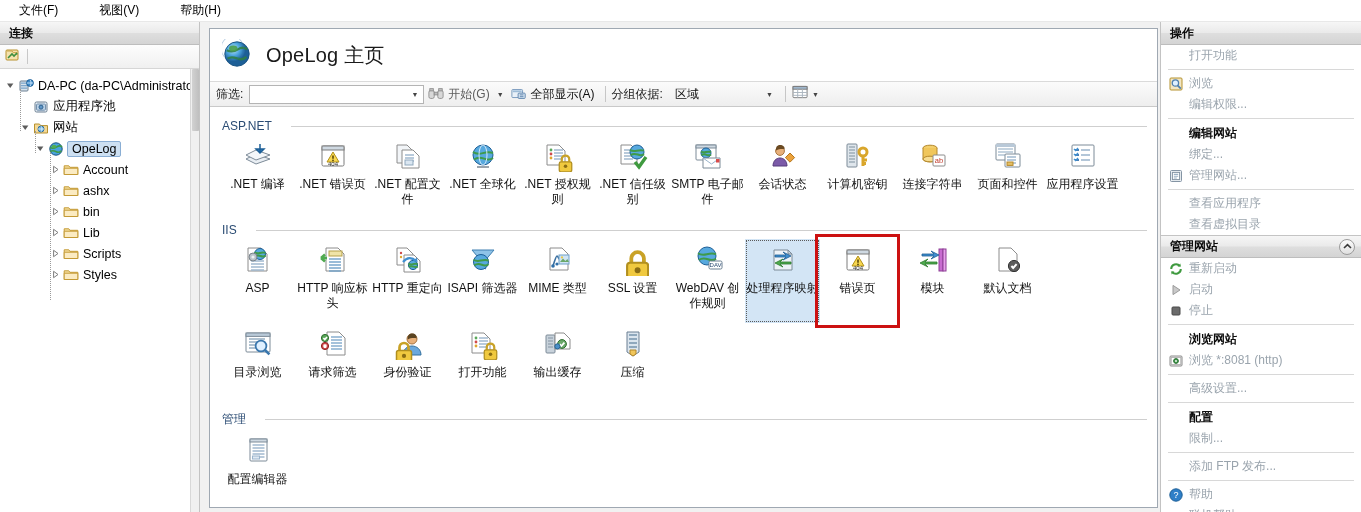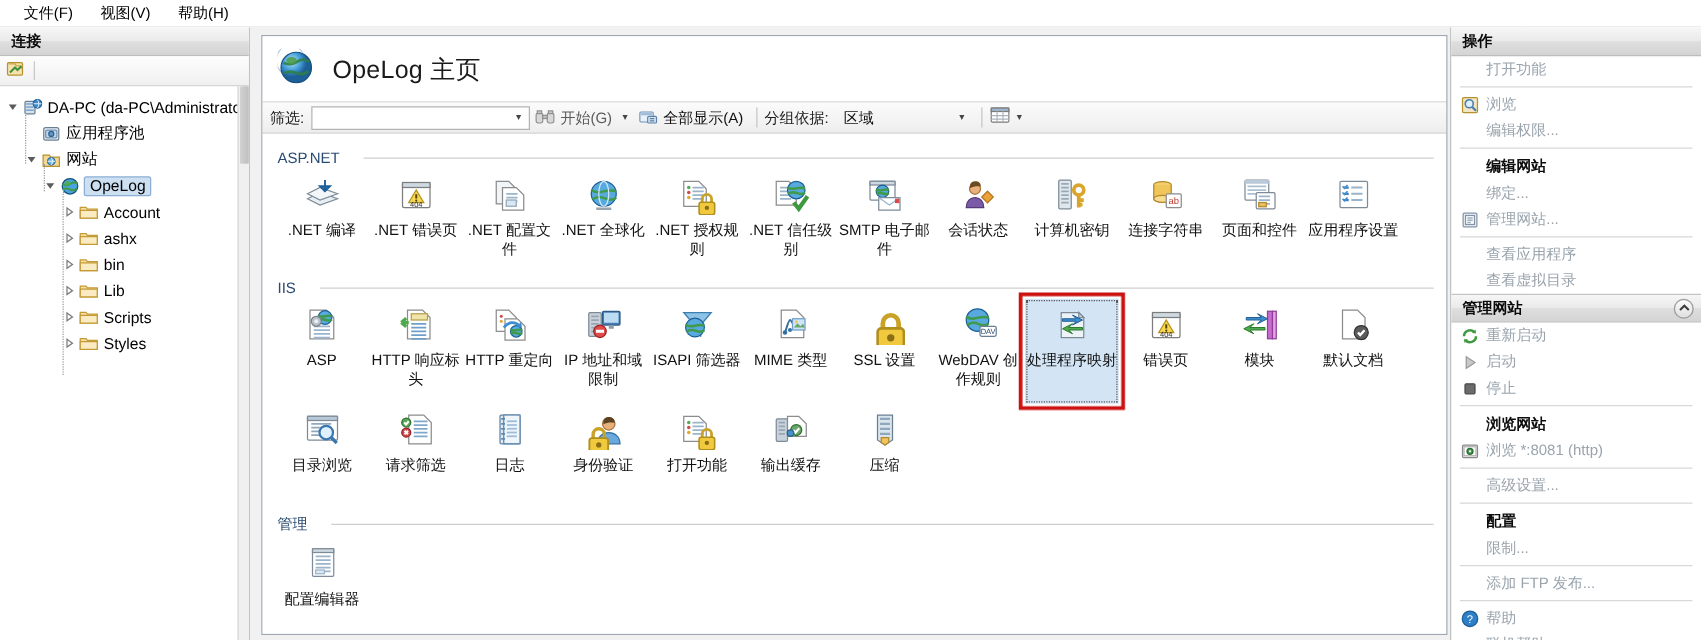--- a/index.html
+++ b/index.html
@@ -14,20 +14,21 @@
   }
 
   
   #menubar {
     height: 22px;
     display: flex;
     align-items: center;
     padding-left: 8px;
     background: #ffffff;
     border-bottom: 1px solid #e8e8e8;
+    gap: 19px;
   }
   .menu-item {
     padding: 2px 11px;
     font-size: 12px;
     color: #000;
     cursor: default;
     white-space: nowrap;
   }
 
   
@@ -808,38 +809,20 @@
                   </g>
                   <path d="M11 18c4-5 9-5 13-1" fill="none" stroke="#3f8fd0" stroke-width="2.2"></path>
                   <path d="M25 13.6l.6 4.6-4.4-1.4z" fill="#3f8fd0"></path>
                 </svg>
               </div>
               <div class="flabel">HTTP 重定向</div>
             </div>
             <div class="feature">
               <div class="fic">
                 <svg width="32" height="32" viewBox="0 0 32 32">
-                  <rect x="4" y="6" width="10" height="19" rx="1" fill="#c8d2db" stroke="#7d8b98"></rect>
-                  <path d="M6 9h6" stroke="#98a6b3" stroke-width="1.4"></path>
-                  <path d="M6 12h6" stroke="#98a6b3" stroke-width="1.4"></path>
-                  <path d="M6 15h6" stroke="#98a6b3" stroke-width="1.4"></path>
-                  <path d="M6 18h6" stroke="#98a6b3" stroke-width="1.4"></path>
-                  <path d="M6 21h6" stroke="#98a6b3" stroke-width="1.4"></path>
-                  <rect x="15" y="5" width="14" height="11" rx="1" fill="#4a7fb5" stroke="#2e5b86"></rect>
-                  <rect x="16.2" y="6.2" width="11.6" height="8" fill="#bcdcf4"></rect>
-                  <path d="M20 16v3h4v-3" fill="#8c99a6"></path>
-                  <circle cx="13" cy="21" r="5" fill="#de4b4b" stroke="#9e2222"></circle>
-                  <path d="M9.8 21h6.4" stroke="#fff" stroke-width="2.4"></path>
-                </svg>
-              </div>
-              <div class="flabel">IP 地址和域限制</div>
-            </div>
-            <div class="feature">
-              <div class="fic">
-                <svg width="32" height="32" viewBox="0 0 32 32">
                   <path d="M5 6h22l-8.4 10v9L13.4 22v-6z" fill="#8ec3e8" stroke="#3f7fb0"></path>
                   <g>
                     <circle cx="14" cy="18" r="7.5" fill="#57a9de" stroke="#1d5f97"></circle>
                     <path d="M6.5 15.75c5.25 3.75 8.25 -1.5 15 0.75" fill="none" stroke="#3f9a4a" stroke-width="2"></path>
                     <path d="M7.25 21.375c6 -4.5 9 3 14.25 -1.125" fill="none" stroke="#3f9a4a" stroke-width="2"></path>
                   </g>
                 </svg>
               </div>
               <div class="flabel">ISAPI 筛选器</div>
             </div>
@@ -954,35 +937,20 @@
                   <path d="M14 15h11" stroke="#7fa8cc" stroke-width="1.4"></path>
                   <path d="M14 18h11" stroke="#7fa8cc" stroke-width="1.4"></path>
                   <path d="M14 21h11" stroke="#7fa8cc" stroke-width="1.4"></path>
                   <circle cx="8" cy="10" r="3.6" fill="#5aa85a" stroke="#2e6e2e"></circle>
                   <path d="M6.4 10l1.4 1.6 2.2-2.6" stroke="#fff" stroke-width="1.6" fill="none"></path>
                   <circle cx="8" cy="18" r="3.6" fill="#d24a4a" stroke="#8e2222"></circle>
                   <path d="M6.6 16.6l2.8 2.8M9.4 16.6l-2.8 2.8" stroke="#fff" stroke-width="1.6"></path>
                 </svg>
               </div>
               <div class="flabel">请求筛选</div>
-            </div>
-            <div class="feature">
-              <div class="fic">
-                <svg width="32" height="32" viewBox="0 0 32 32">
-                  <rect x="8" y="4" width="16" height="23" rx="1" fill="#dce8f4" stroke="#5f85aa"></rect>
-                  <rect x="11" y="4" width="13" height="23" fill="#eef5fb" stroke="#5f85aa"></rect>
-                  <path d="M9 7h3M9 11h3M9 15h3M9 19h3M9 23h3" stroke="#5f85aa" stroke-width="1.4"></path>
-                  <path d="M13.5 9h8" stroke="#9dbcd8" stroke-width="1.4"></path>
-                  <path d="M13.5 12h8" stroke="#9dbcd8" stroke-width="1.4"></path>
-                  <path d="M13.5 15h8" stroke="#9dbcd8" stroke-width="1.4"></path>
-                  <path d="M13.5 18h8" stroke="#9dbcd8" stroke-width="1.4"></path>
-                  <path d="M13.5 21h8" stroke="#9dbcd8" stroke-width="1.4"></path>
-                </svg>
-              </div>
-              <div class="flabel">日志</div>
             </div>
             <div class="feature">
               <div class="fic">
                 <svg width="32" height="32" viewBox="0 0 32 32">
                   <circle cx="20" cy="11" r="5" fill="#e8b07a" stroke="#a87540"></circle>
                   <path d="M11 27c0-5.4 4-9 9-9s9 3.6 9 9z" fill="#6aa8dd" stroke="#33719f"></path>
                   <path d="M20 5.6c3.2 0 5 2 4.6 4.8-1.6-.8-6.4-.6-8.8 1C15.2 8 17 5.6 20 5.6z" fill="#5a4422"></path>
                   <g transform="translate(3,12) scale(1.5)">
                     <path d="M3 7V5a3 3 0 016 0v2" fill="none" stroke="#c9a227" stroke-width="1.8"></path>
                     <rect x="1" y="7" width="10" height="8" rx="1.4" fill="#f0c93f" stroke="#b18f1f"></rect>

